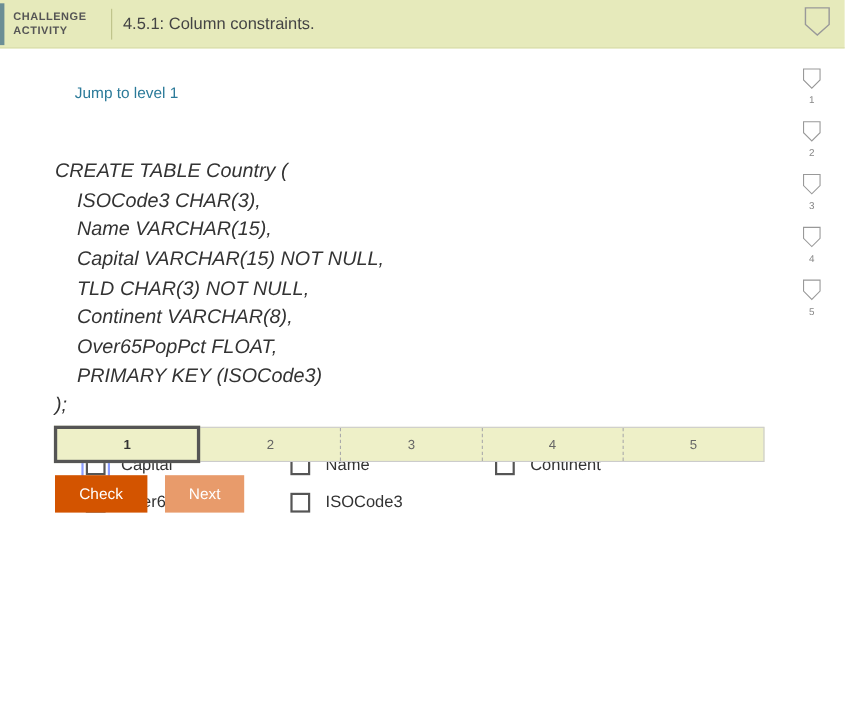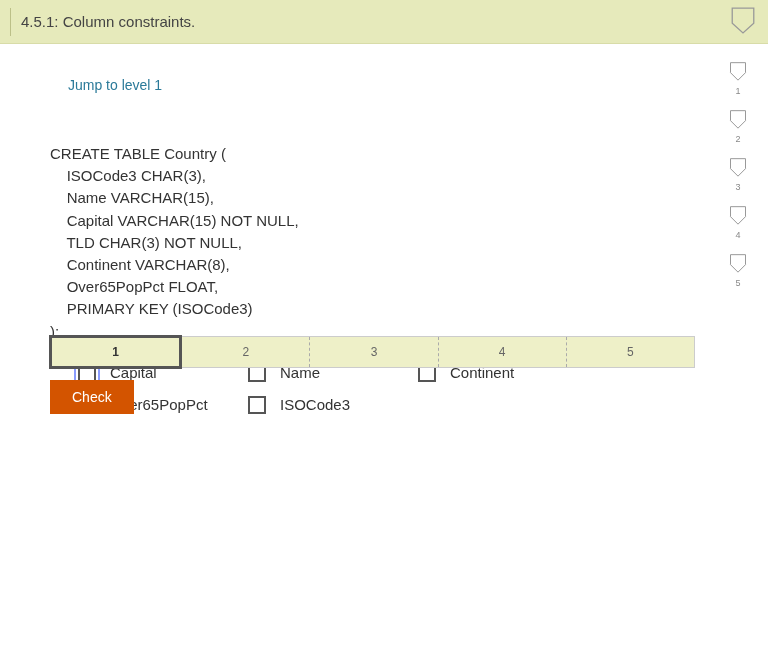--- a/index.html
+++ b/index.html
@@ -51,37 +51,39 @@
     }
     .jump-link {
       color: #2b7a99;
       font-size: 14px;
       margin-left: 18px;
       margin-bottom: 50px;
       display: inline-block;
     }
     .code-block {
       font-family: Arial, Helvetica, sans-serif;
-      font-size: 15px;
+      font-size: 18px;
       color: #333;
       line-height: 1.48;
       white-space: pre;
-      margin-bottom: 21px;
+      margin-bottom: 32px;
+      font-style: italic;
     }
     .question-text {
       font-size: 15px;
       color: #333;
       margin-bottom: 22px;
     }
     .options {
       display: grid;
       grid-template-columns: 170px 170px 170px;
       column-gap: 0;
       row-gap: 14px;
       margin-left: 28px;
+      gap: 16px;
     }
     .option {
       display: flex;
       align-items: center;
       gap: 14px;
     }
     .checkbox {
       width: 18px;
       height: 18px;
       border: 2px solid #555;
@@ -172,20 +174,24 @@
       justify-content: center;
     }
     .btn-check { background: #d35400; }
     .btn-next { background: #e89b6b; }
   </style>
 </head>
 <body>
 
 <div class="header">
   <div class="header-left">
+    <div class="challenge-label">
+      <div>CHALLENGE</div>
+      <div>ACTIVITY</div>
+    </div>
     <div class="vline"></div>
     <div class="title-text">4.5.1: Column constraints.</div>
   </div>
   <div class="header-shield">
     <svg class="shield-lg" viewBox="0 0 24 26">
         <path d="M2 2 H22 V16 L12 25 L2 16 Z" fill="none" stroke="#999" stroke-width="1.2"></path>
       </svg>
   </div>
 </div>
 
@@ -263,16 +269,17 @@
   <div class="bottom">
     <div class="progress" id="progress">
         <div class="progress-seg active">1</div>
         <div class="progress-seg">2</div>
         <div class="progress-seg">3</div>
         <div class="progress-seg">4</div>
         <div class="progress-seg">5</div>
       </div>
     <div class="buttons">
       <button class="btn btn-check">Check</button>
+      <button class="btn btn-next">Next</button>
     </div>
   </div>
 
 </div>
 
 </body></html>

